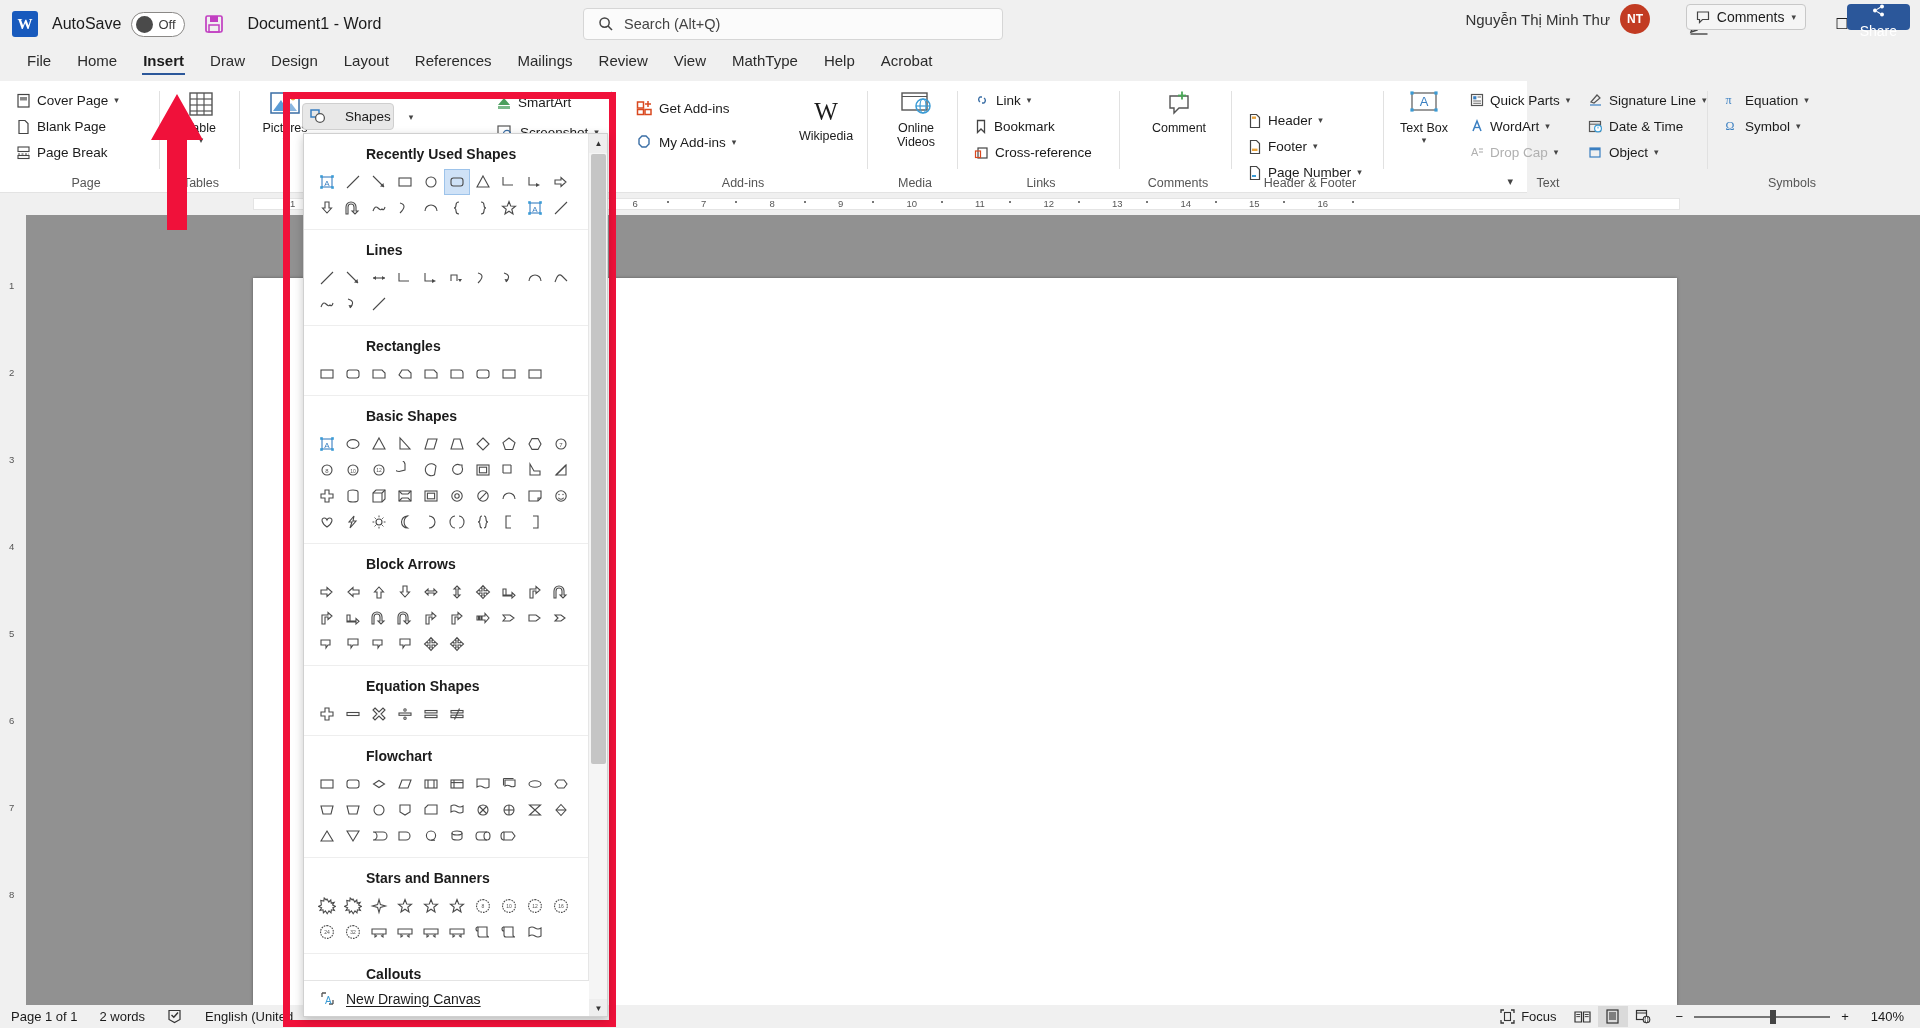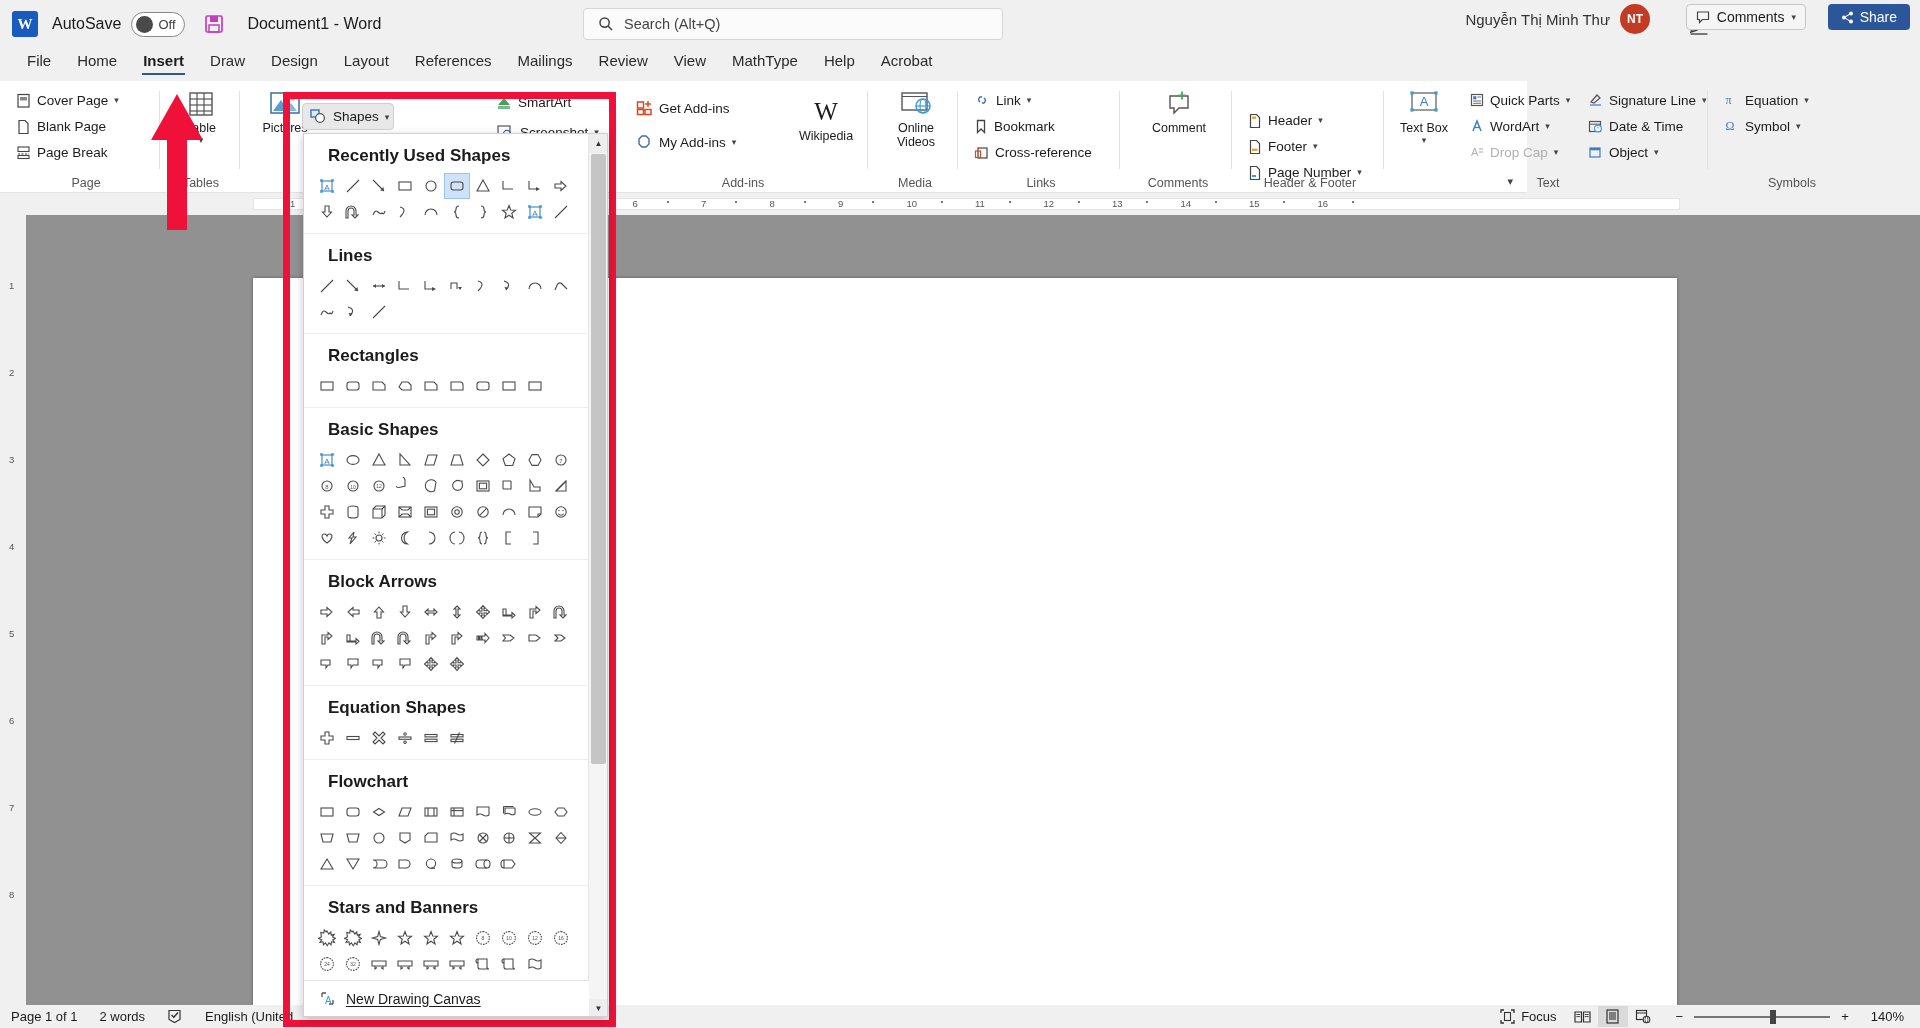--- a/index.html
+++ b/index.html
@@ -67,21 +67,21 @@
   .tab.active::after {
     content: ""; position: absolute; left: 12px; right: 12px; bottom: 2px; height: 2.5px; background: #2b579a;
   }
   .comments-btn {
     position: absolute; right: 114px; top: 4px; height: 26px;
     border: 1px solid #c8c8c8; background: #f5f5f5; border-radius: 4px;
     display: flex; align-items: center; gap: 7px; padding: 0 9px; font-size: 14px; color: #1b1b1b;
   }
   .share-btn {
     position: absolute; right: 10px; top: 4px; height: 26px; background: #2b579a; color: #fff;
-    border-radius: 4px; display: flex; align-items: center; gap: 6px; padding: 0 13px; font-size: 14px;
+    border-radius: 4px; display: flex; align-items: center; gap: 6px; padding: 0 13px; font-size: 14px; flex-direction: column;
   }
 
   
   .ribbon {
     position: absolute; left: 0; top: 81px; width: 1527px; height: 112px;
     background: #ffffff; border-bottom: 1px solid #e3e3e3;
   }
   .rgroup { position: absolute; top: 0; height: 112px; }
   .rgroup .gname {
     position: absolute; bottom: 3px; left: 0; right: 0; text-align: center;
@@ -128,30 +128,30 @@
   .vmode.sel { background: #dadada; }
 
   
   .redbox {
     position: absolute; left: 283px; top: 92px; width: 333px; height: 935px;
     border: 7px solid #f0113a; z-index: 40; pointer-events: none;
   }
   .shapes-btn {
     position: absolute; left: 302px; top: 103px; width: 92px; height: 27px;
     background: #e8e8e8; border: 1px solid #cfcfcf; border-radius: 4px; z-index: 45;
-    display: flex; align-items: center; gap: 6px; padding-left: 7px; font-size: 13.5px; color: #1b1b1b;
+    display: flex; align-items: center; gap: 18px; padding-left: 7px; font-size: 13.5px; color: #1b1b1b;
   }
   .dropdown {
     position: absolute; left: 303px; top: 133px; width: 305px; height: 884px;
     background: #fff; border: 1px solid #d0d0d0; box-shadow: 0 3px 9px rgba(0,0,0,.22); z-index: 42;
     overflow: hidden;
   }
   .dd-scroll { position: absolute; left: 0; top: 0; width: 285px; height: 884px; overflow: hidden; }
   .sect { border-bottom: 1px solid #eeeeee; padding: 6px 0 8px 0; }
-  .sect .hdr { font-size: 17px; font-weight: bold; color: #1b1b1b; padding: 6px 0 7px 24px; }
+  .sect .hdr { font-size: 14px; font-weight: bold; color: #1b1b1b; padding: 6px 0 7px 16px; margin-left: 46px; }
   .grid { display: flex; flex-wrap: wrap; padding-left: 10px; }
   .cell {
     width: 24px; height: 24px; display: flex; align-items: center; justify-content: center;
     margin: 1px 1px;
   }
   .cell.sel { background: #cfe2f7; outline: 1px solid #9dc3ea; }
   .cell svg { display: block; }
   .scrollbar {
     position: absolute; right: 0; top: 0; width: 19px; height: 884px; background: #f5f5f5;
     border-left: 1px solid #e6e6e6;

